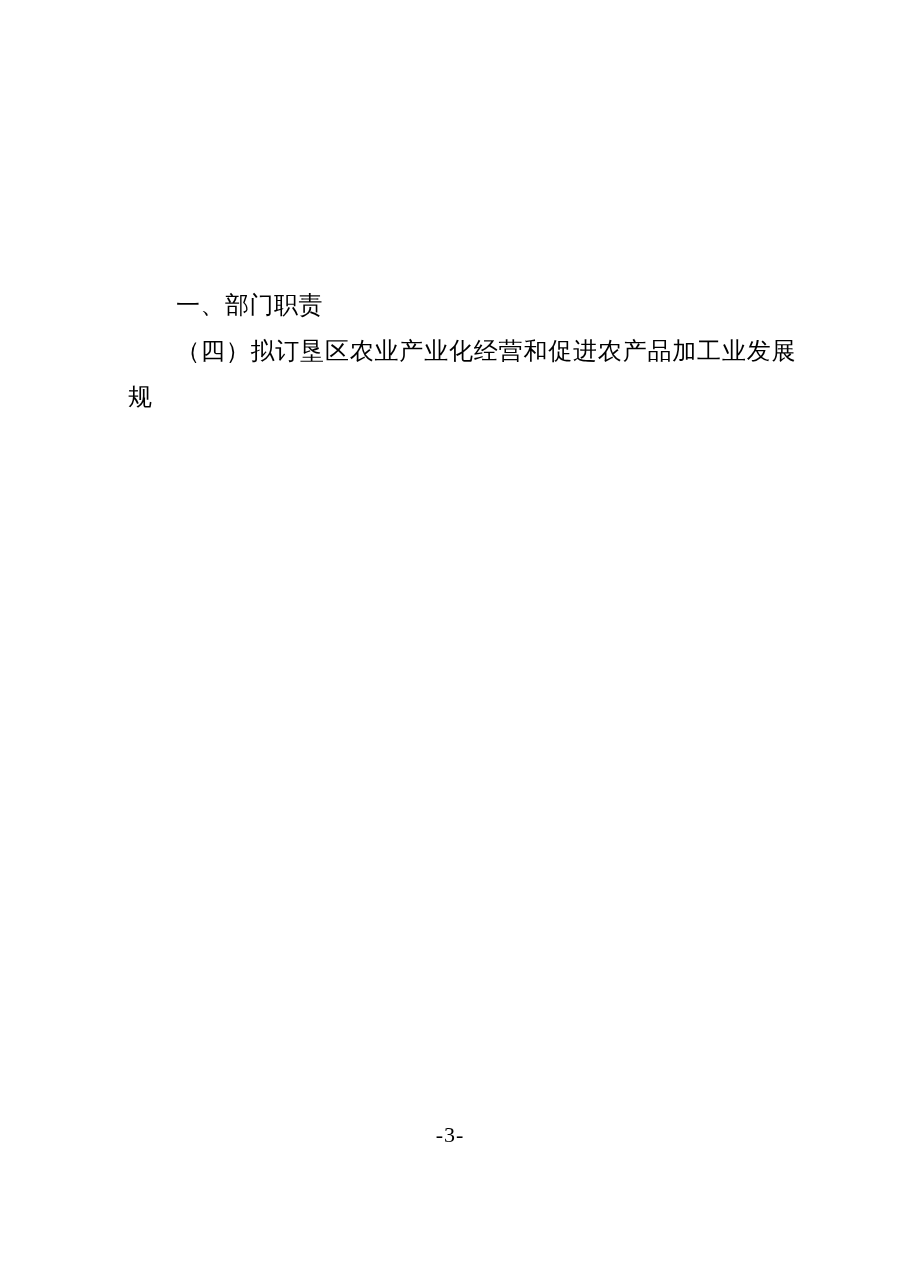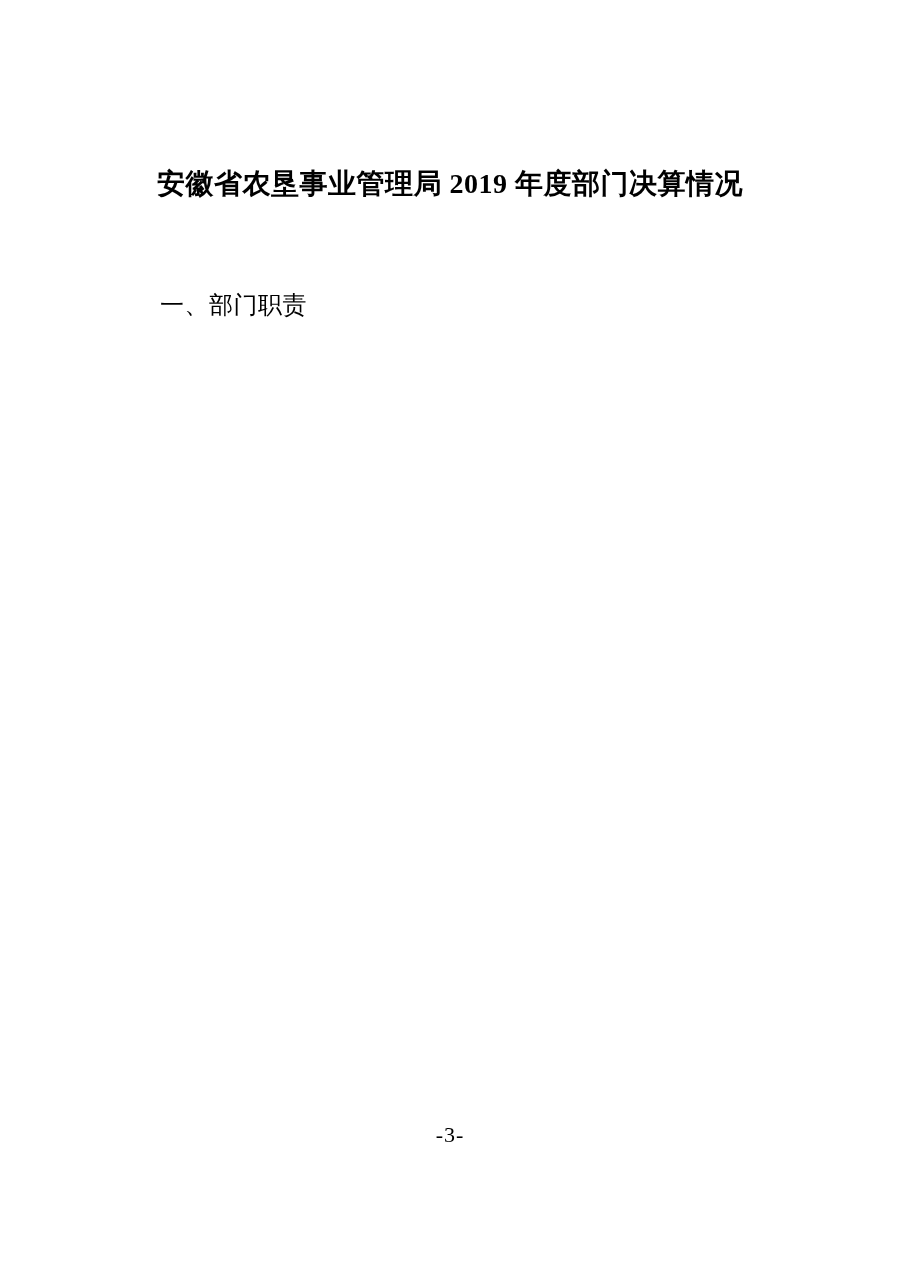--- a/index.html
+++ b/index.html
@@ -24,21 +24,21 @@
     margin: 0;
     text-align: center;
     font-size: 28px;
     line-height: 36px;
     font-weight: bold;
     letter-spacing: 0.5px;
   }
   .doc-body {
     position: absolute;
     top: 282px;
-    left: 112px;
+    left: 128px;
     width: 668px;
     font-size: 24px;
     line-height: 46px;
   }
   .doc-body p {
     margin: 0;
     text-indent: 2em;
     text-align: justify;
     text-justify: inter-character;
     letter-spacing: 0.5px;
@@ -53,21 +53,21 @@
     font-size: 22px;
     line-height: 30px;
     letter-spacing: 1px;
   }
 </style>
 </head>
 <body>
 
 <div class="page">
 
-  <h1 class="doc-title">安徽省农垦事业管理局 2019 年度部门决算情况</h1>
 
   <div class="doc-body">
     <p>一、部门职责</p>
+    <p>（四）拟订垦区农业产业化经营和促进农产品加工业发展规</p>
   </div>
 
   <div class="page-number">-3-</div>
 
 </div>
 
 </body></html>

